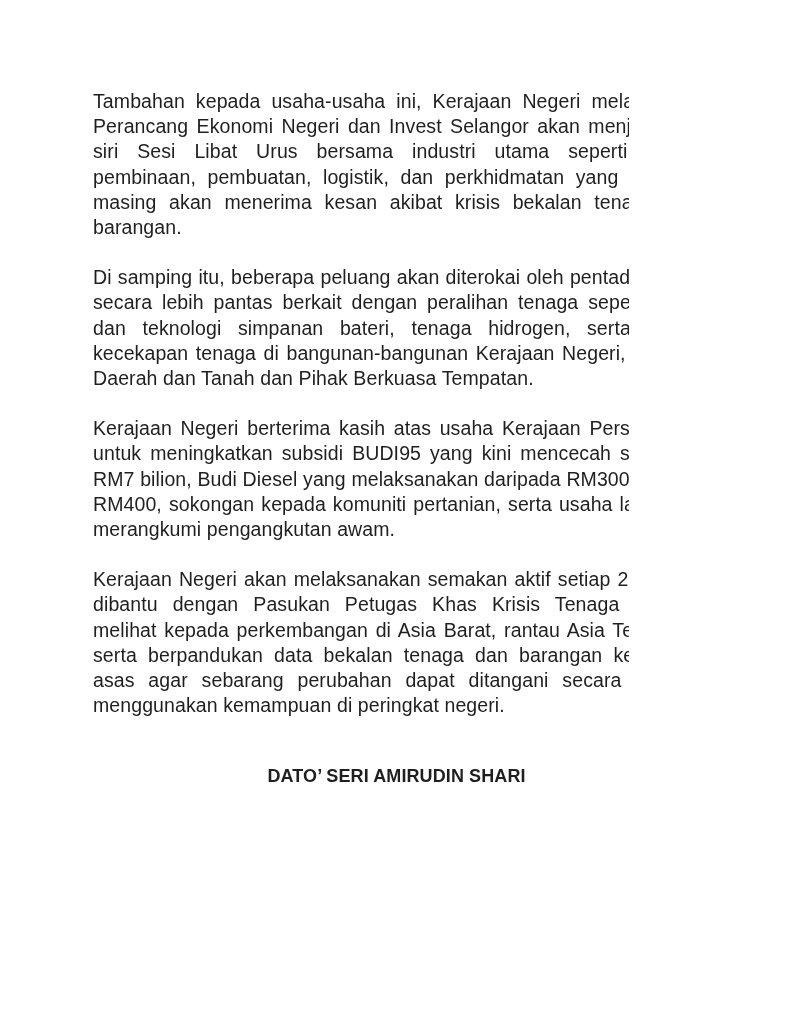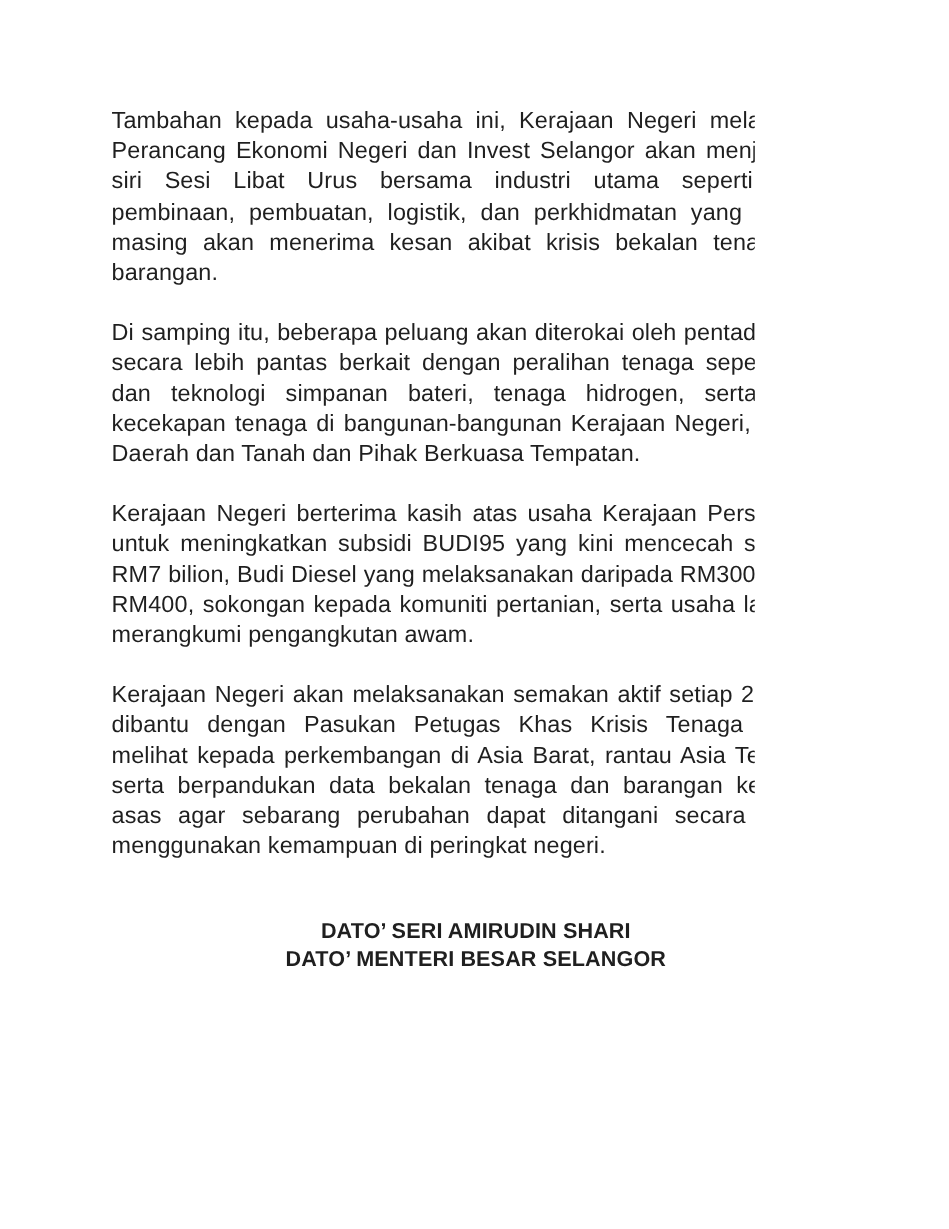--- a/index.html
+++ b/index.html
@@ -46,16 +46,15 @@
 
 <div class="page">
   <div class="content">
     <p class="body-para">Tambahan kepada usaha-usaha ini, Kerajaan Negeri melalui Unit Perancang Ekonomi Negeri dan Invest Selangor akan menjalankan siri Sesi Libat Urus bersama industri utama seperti sektor pembinaan, pembuatan, logistik, dan perkhidmatan yang masing-masing akan menerima kesan akibat krisis bekalan tenaga dan barangan.</p>
     <p class="body-para">Di samping itu, beberapa peluang akan diterokai oleh pentadbiran ini secara lebih pantas berkait dengan peralihan tenaga seperti solar dan teknologi simpanan bateri, tenaga hidrogen, serta aspek kecekapan tenaga di bangunan-bangunan Kerajaan Negeri, Pejabat Daerah dan Tanah dan Pihak Berkuasa Tempatan.</p>
     <p class="body-para">Kerajaan Negeri berterima kasih atas usaha Kerajaan Persekutuan untuk meningkatkan subsidi BUDI95 yang kini mencecah sehingga RM7 bilion, Budi Diesel yang melaksanakan daripada RM300 kepada RM400, sokongan kepada komuniti pertanian, serta usaha lain yang merangkumi pengangkutan awam.</p>
     <p class="body-para">Kerajaan Negeri akan melaksanakan semakan aktif setiap 2 minggu dibantu dengan Pasukan Petugas Khas Krisis Tenaga dengan melihat kepada perkembangan di Asia Barat, rantau Asia Tenggara, serta berpandukan data bekalan tenaga dan barangan keperluan asas agar sebarang perubahan dapat ditangani secara proaktif menggunakan kemampuan di peringkat negeri.</p>
 
     <div class="signature-block">
       <div class="signature-line">DATO’ SERI AMIRUDIN SHARI</div>
-      <div class="signature-line">DATO’ MENTERI BESAR SELANGOR</div>
     </div>
   </div>
 </div>
 
 </body></html>

